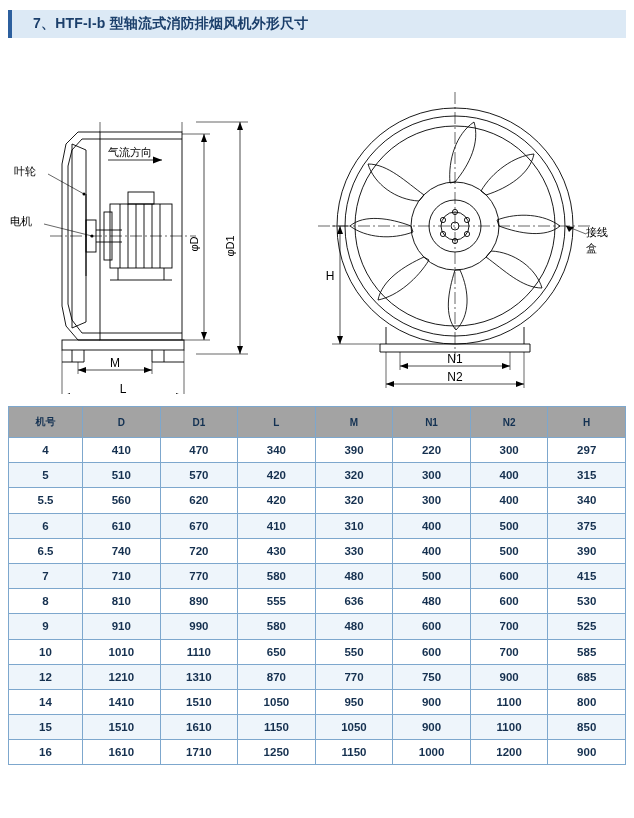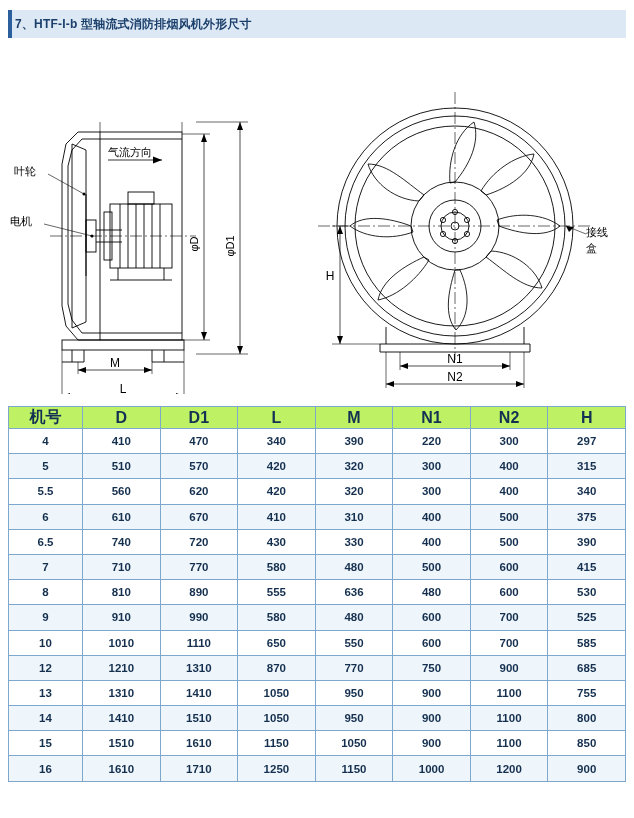--- a/index.html
+++ b/index.html
@@ -28,24 +28,24 @@
     left: 8px;
     top: 10px;
     width: 618px;
     height: 28px;
     background: #dce9f5;
     border-left: 4px solid #2c5f9e;
     display: flex;
     align-items: center;
   }
   .title-text {
-    font-size: 12px;
+    font-size: 14px;
     font-weight: bold;
     color: #1b3f6b;
-    padding-left: 3px;
+    padding-left: 21px;
     letter-spacing: 0.2px;
     white-space: nowrap;
   }
 
   
   .drawing {
     position: absolute;
     left: 0;
     top: 44px;
     width: 634px;
@@ -68,23 +68,23 @@
   table.spec th, table.spec td {
     border: 1px solid #7da7cd;
     text-align: center;
     font-size: 11.5px;
     height: 25.2px;
     padding: 0;
     font-weight: bold;
     color: #15304f;
   }
   table.spec thead th {
-    background: #bef264;
-    font-size: 16px;
-    height: 18px;
+    background: #a3a3a3;
+    font-size: 10px;
+    height: 31px;
     color: #133152;
   }
   table.spec tbody tr:nth-child(odd) td { background: #ffffff; }
   table.spec tbody tr:nth-child(even) td { background: #eef5fb; }
   table.spec td.first, table.spec th.first { width: 74px; }
 </style>
 </head>
 <body>
 
 <div class="page">
@@ -358,30 +358,20 @@
             <td class="first">12</td>
             <td>1210</td>
             <td>1310</td>
             <td>870</td>
             <td>770</td>
             <td>750</td>
             <td>900</td>
             <td>685</td>
           </tr>
         <tr>
-            <td class="first">13</td>
-            <td>1310</td>
-            <td>1410</td>
-            <td>1050</td>
-            <td>950</td>
-            <td>900</td>
-            <td>1100</td>
-            <td>755</td>
-          </tr>
-        <tr>
             <td class="first">14</td>
             <td>1410</td>
             <td>1510</td>
             <td>1050</td>
             <td>950</td>
             <td>900</td>
             <td>1100</td>
             <td>800</td>
           </tr>
         <tr>

